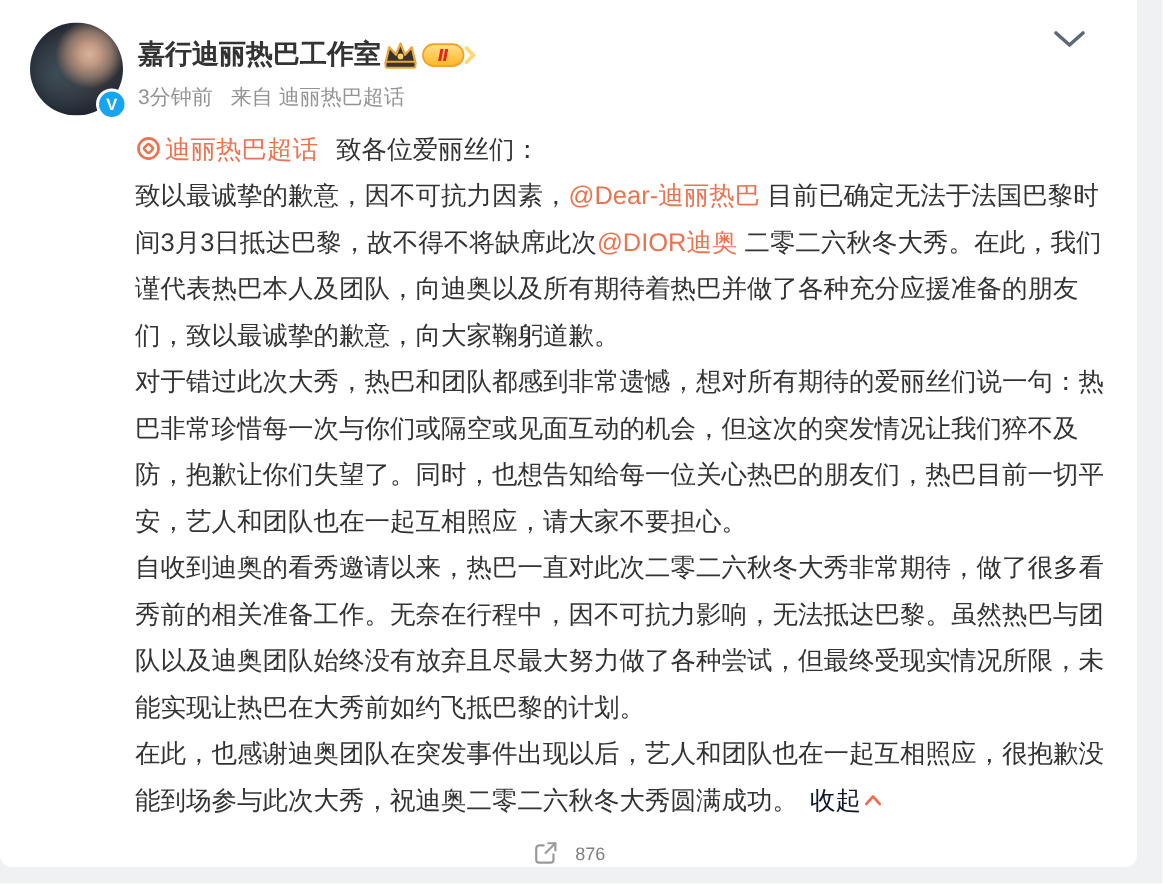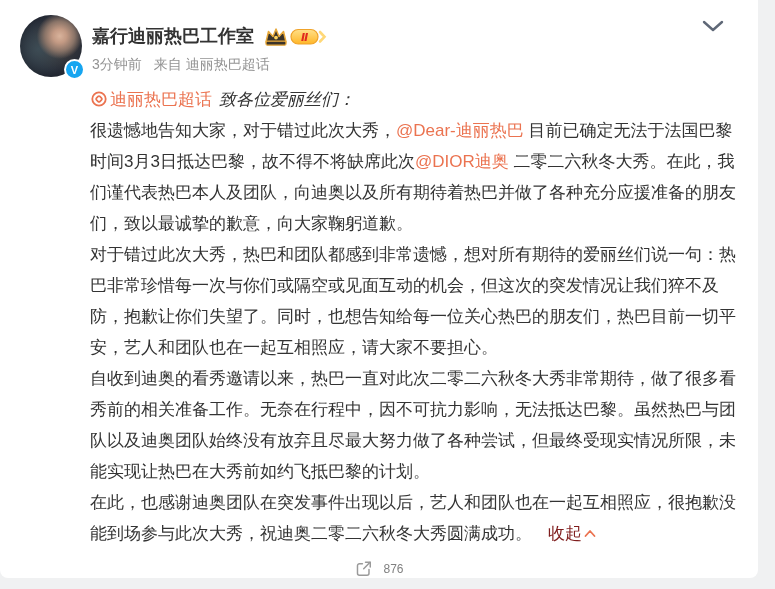--- a/index.html
+++ b/index.html
@@ -26,43 +26,43 @@
       radial-gradient(circle at 60% 45%, #4a4440 0%, #262b36 55%, #10141d 100%);
     cursor:pointer;
   }
   .v-badge {
     position:absolute; right:-3px; bottom:-3px;
     width:21px; height:21px; border-radius:50%;
     background:#16a5f0; border:2px solid #ffffff;
     color:#ffffff; font-size:11px; font-weight:bold;
     display:flex; align-items:center; justify-content:center;
   }
-  .name-row { display:flex; align-items:center; gap:9px; padding-top:4px; }
+  .name-row { display:flex; align-items:center; padding-top:4px; }
   .name { font-size:18px; font-weight:bold; color:#333333; cursor:pointer; }
   .vip-badge { display:inline-flex; cursor:pointer; }
   .meta { margin-top:8px; font-size:14px; color:#939393; }
   .meta .src-prefix { margin-left:12px;margin-top:25px; }
   .meta .src { margin-left:4px; }
   .collapse-toggle {
     position:absolute; top:18px; right:33px;
     width:24px; height:16px; cursor:pointer;
     display:flex; align-items:center; justify-content:center;
   }
   
   .content {
     margin:4px 18px 0 90px;
     width:651px;
     font-size:17px; line-height:31px; color:#333333;
     word-break:break-all;
   }
   .content p { margin:0; }
   .olink { color:#eb7350; cursor:pointer; }
-  .greeting { margin-left:7px;font-style:italic; }
+  .greeting { margin-left:12px; }
   .st-icon { vertical-align:-3px; margin-right:2px; }
-  .collapse-link { color:#7f1d1d; margin-left:16px; white-space:nowrap; cursor:pointer; }
+  .collapse-link { color:#0f172a; margin-left:8px; white-space:nowrap; cursor:pointer; }
   .collapse-link svg { vertical-align:1px; margin-left:2px; }
   
   .actions { display:flex; margin:2px 12px 0 12px; padding:8px 0; }
   .action {
     flex:1; display:flex; align-items:center; justify-content:center;
     gap:10px; color:#808080; font-size:12px; cursor:pointer;
   }
   .action svg { display:block; }
 </style>
 </head>
@@ -105,21 +105,21 @@
       </svg>
     </div>
   </div>
 
   <div class="content">
     <p><span class="olink"><svg class="st-icon" width="18" height="18" viewBox="0 0 18 18">
             <circle cx="9" cy="9" r="6.7" fill="none" stroke="#eb7350" stroke-width="1.8"></circle>
             <rect x="6.6" y="6.6" width="4.8" height="4.8" rx="1.2" fill="none" stroke="#eb7350" stroke-width="1.7" transform="rotate(45 9 9)"></rect>
           </svg><span>迪丽热巴超话</span></span><span class="greeting">致各位爱丽丝们：</span></p>
 
-    <p><span>很遗憾地告知大家，对于错过此次大秀，</span><span class="olink">@Dear-迪丽热巴</span><span> 目前已确定无法于法国巴黎时间3月3日抵达巴黎，故不得不将缺席此次</span><span class="olink">@DIOR迪奥</span><span> 二零二六秋冬大秀。在此，我们谨代表热巴本人及团队，向迪奥以及所有期待着热巴并做了各种充分应援准备的朋友们，致以最诚挚的歉意，向大家鞠躬道歉。</span></p>
+    <p><span>致以最诚挚的歉意，因不可抗力因素，</span><span class="olink">@Dear-迪丽热巴</span><span> 目前已确定无法于法国巴黎时间3月3日抵达巴黎，故不得不将缺席此次</span><span class="olink">@DIOR迪奥</span><span> 二零二六秋冬大秀。在此，我们谨代表热巴本人及团队，向迪奥以及所有期待着热巴并做了各种充分应援准备的朋友们，致以最诚挚的歉意，向大家鞠躬道歉。</span></p>
 
     <p>对于错过此次大秀，热巴和团队都感到非常遗憾，想对所有期待的爱丽丝们说一句：热巴非常珍惜每一次与你们或隔空或见面互动的机会，但这次的突发情况让我们猝不及防，抱歉让你们失望了。同时，也想告知给每一位关心热巴的朋友们，热巴目前一切平安，艺人和团队也在一起互相照应，请大家不要担心。</p>
 
     <p>自收到迪奥的看秀邀请以来，热巴一直对此次二零二六秋冬大秀非常期待，做了很多看秀前的相关准备工作。无奈在行程中，因不可抗力影响，无法抵达巴黎。虽然热巴与团队以及迪奥团队始终没有放弃且尽最大努力做了各种尝试，但最终受现实情况所限，未能实现让热巴在大秀前如约飞抵巴黎的计划。</p>
 
     <p><span>在此，也感谢迪奥团队在突发事件出现以后，艺人和团队也在一起互相照应，很抱歉没能到场参与此次大秀，祝迪奥二零二六秋冬大秀圆满成功。</span><span class="collapse-link"><span>收起</span><svg width="12" height="9" viewBox="0 0 12 9">
             <polyline points="1.5,7 6,2 10.5,7" fill="none" stroke="#eb7350" stroke-width="1.8" stroke-linecap="round" stroke-linejoin="round"></polyline>
           </svg></span></p>
   </div>
 

